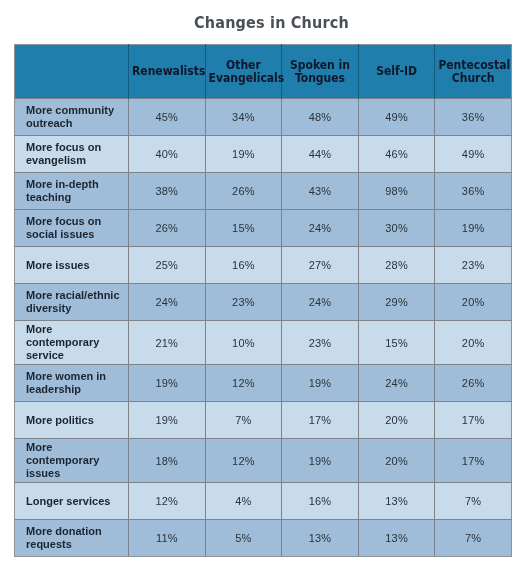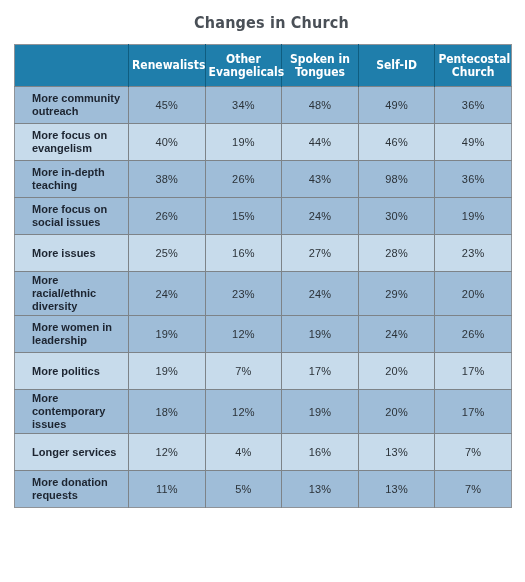--- a/index.html
+++ b/index.html
@@ -51,22 +51,22 @@
     border: 1px solid #8f9398;
   }
 
   
   col.label-col { width: 114px; }
   col.num-col   { width: 76.6px; }
 
   
   thead th {
     background: #1f7eab;
-    color: #ffffff;
-    height: 42px;
+    color: #0f172a;
+    height: 54px;
     font-family: "DejaVu Sans Condensed", "Liberation Sans Narrow", "Liberation Sans", sans-serif;
     font-size: 12px;
     font-weight: bold;
     line-height: 13px;
     text-align: center;
     vertical-align: middle;
     border-right: 1px solid #0f5d80;
     padding: 2px 3px;
   }
   thead th:last-child { border-right: none; }
@@ -84,21 +84,21 @@
     padding: 2px 4px;
   }
   tbody td:last-child { border-right: none; text-align: center; }
 
   td.row-label {
     font-size: 11px;
     font-weight: bold;
     color: #1c2430;
     line-height: 13px;
     text-align: left;
-    padding-left: 17px;
+    padding-left: 11px;
     padding-right: 4px;
   }
 
   td.row-value {
     font-size: 11px;
     font-weight: normal;
     color: #2b3238;
     text-align: center;
     letter-spacing: 0.2px;
   }
@@ -187,20 +187,28 @@
             <td class="row-value">23%</td>
           </tr>
           <tr class="row-dark">
             <td class="row-label">More racial/ethnic diversity</td>
             <td class="row-value">24%</td>
             <td class="row-value">23%</td>
             <td class="row-value">24%</td>
             <td class="row-value">29%</td>
             <td class="row-value">20%</td>
           </tr>
+          <tr class="row-light">
+            <td class="row-label">More contemporary service</td>
+            <td class="row-value">21%</td>
+            <td class="row-value">10%</td>
+            <td class="row-value">23%</td>
+            <td class="row-value">15%</td>
+            <td class="row-value">20%</td>
+          </tr>
           <tr class="row-dark">
             <td class="row-label">More women in leadership</td>
             <td class="row-value">19%</td>
             <td class="row-value">12%</td>
             <td class="row-value">19%</td>
             <td class="row-value">24%</td>
             <td class="row-value">26%</td>
           </tr>
           <tr class="row-light">
             <td class="row-label">More politics</td>

